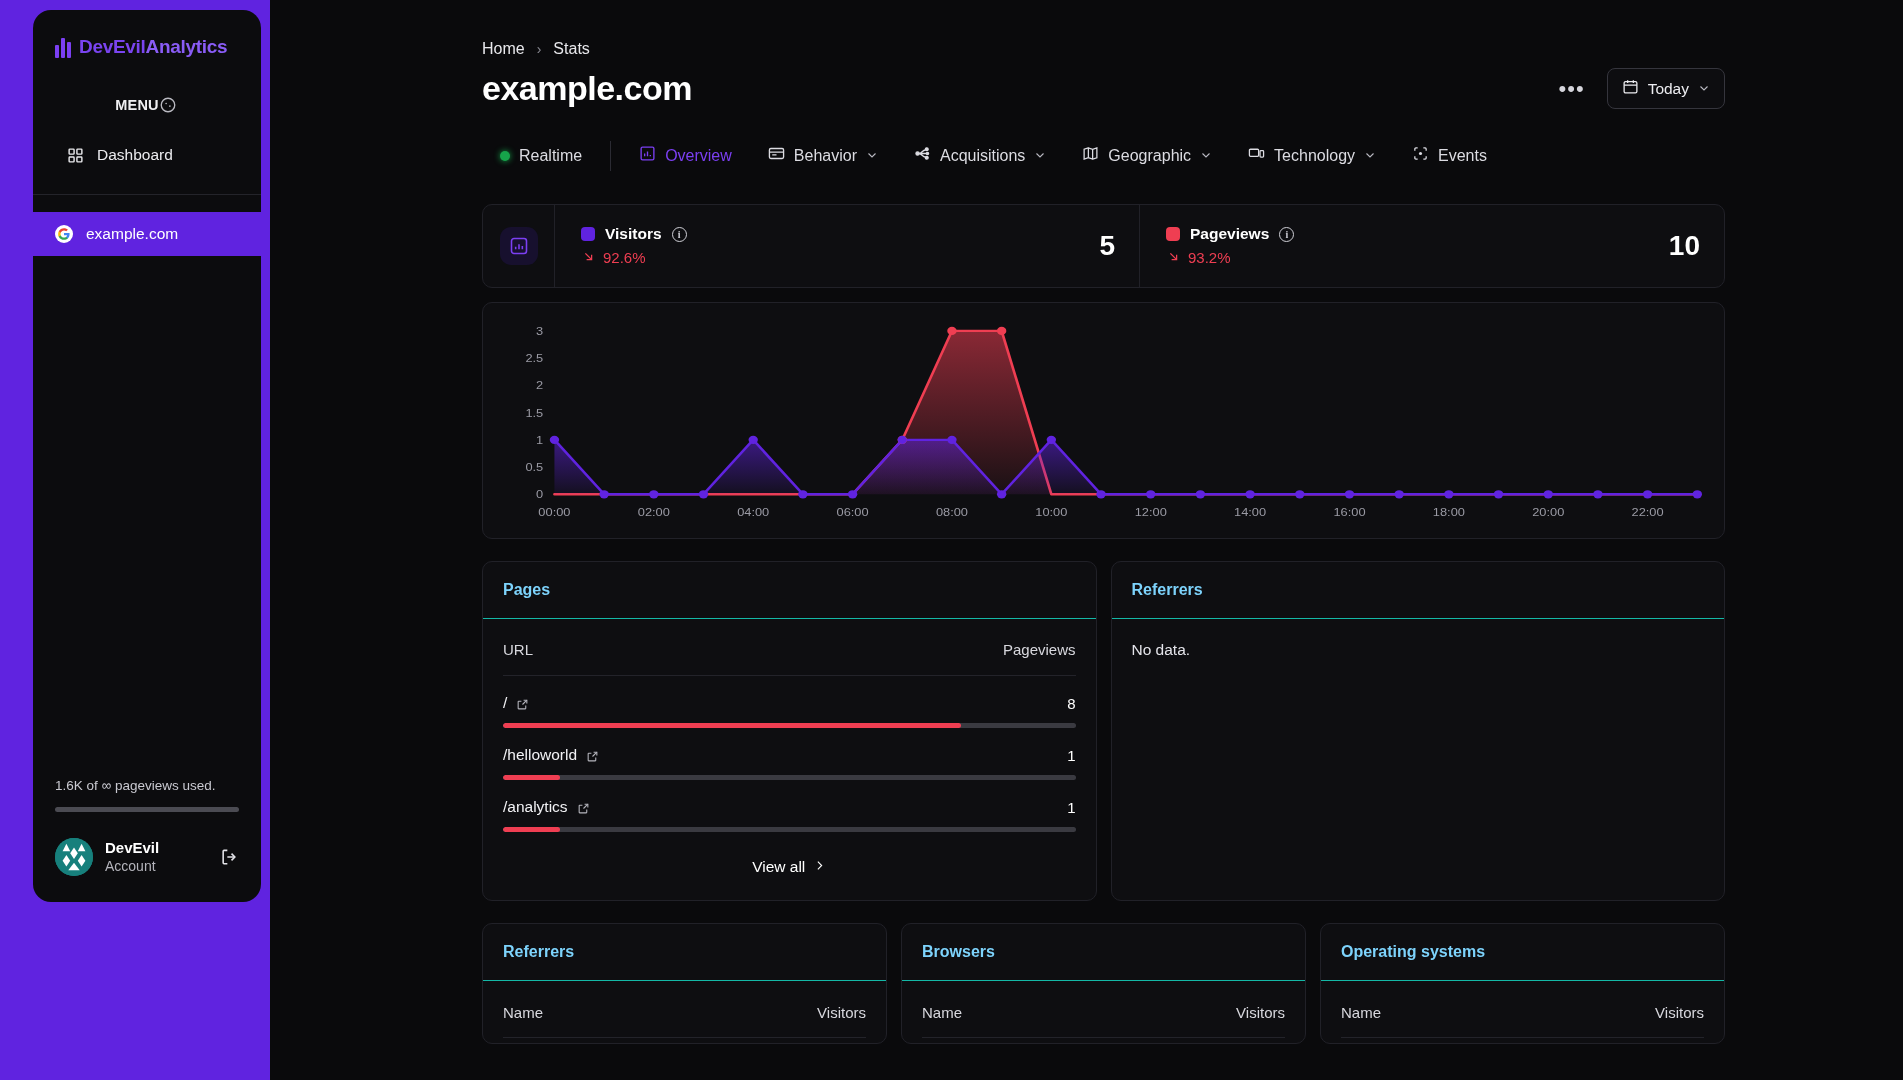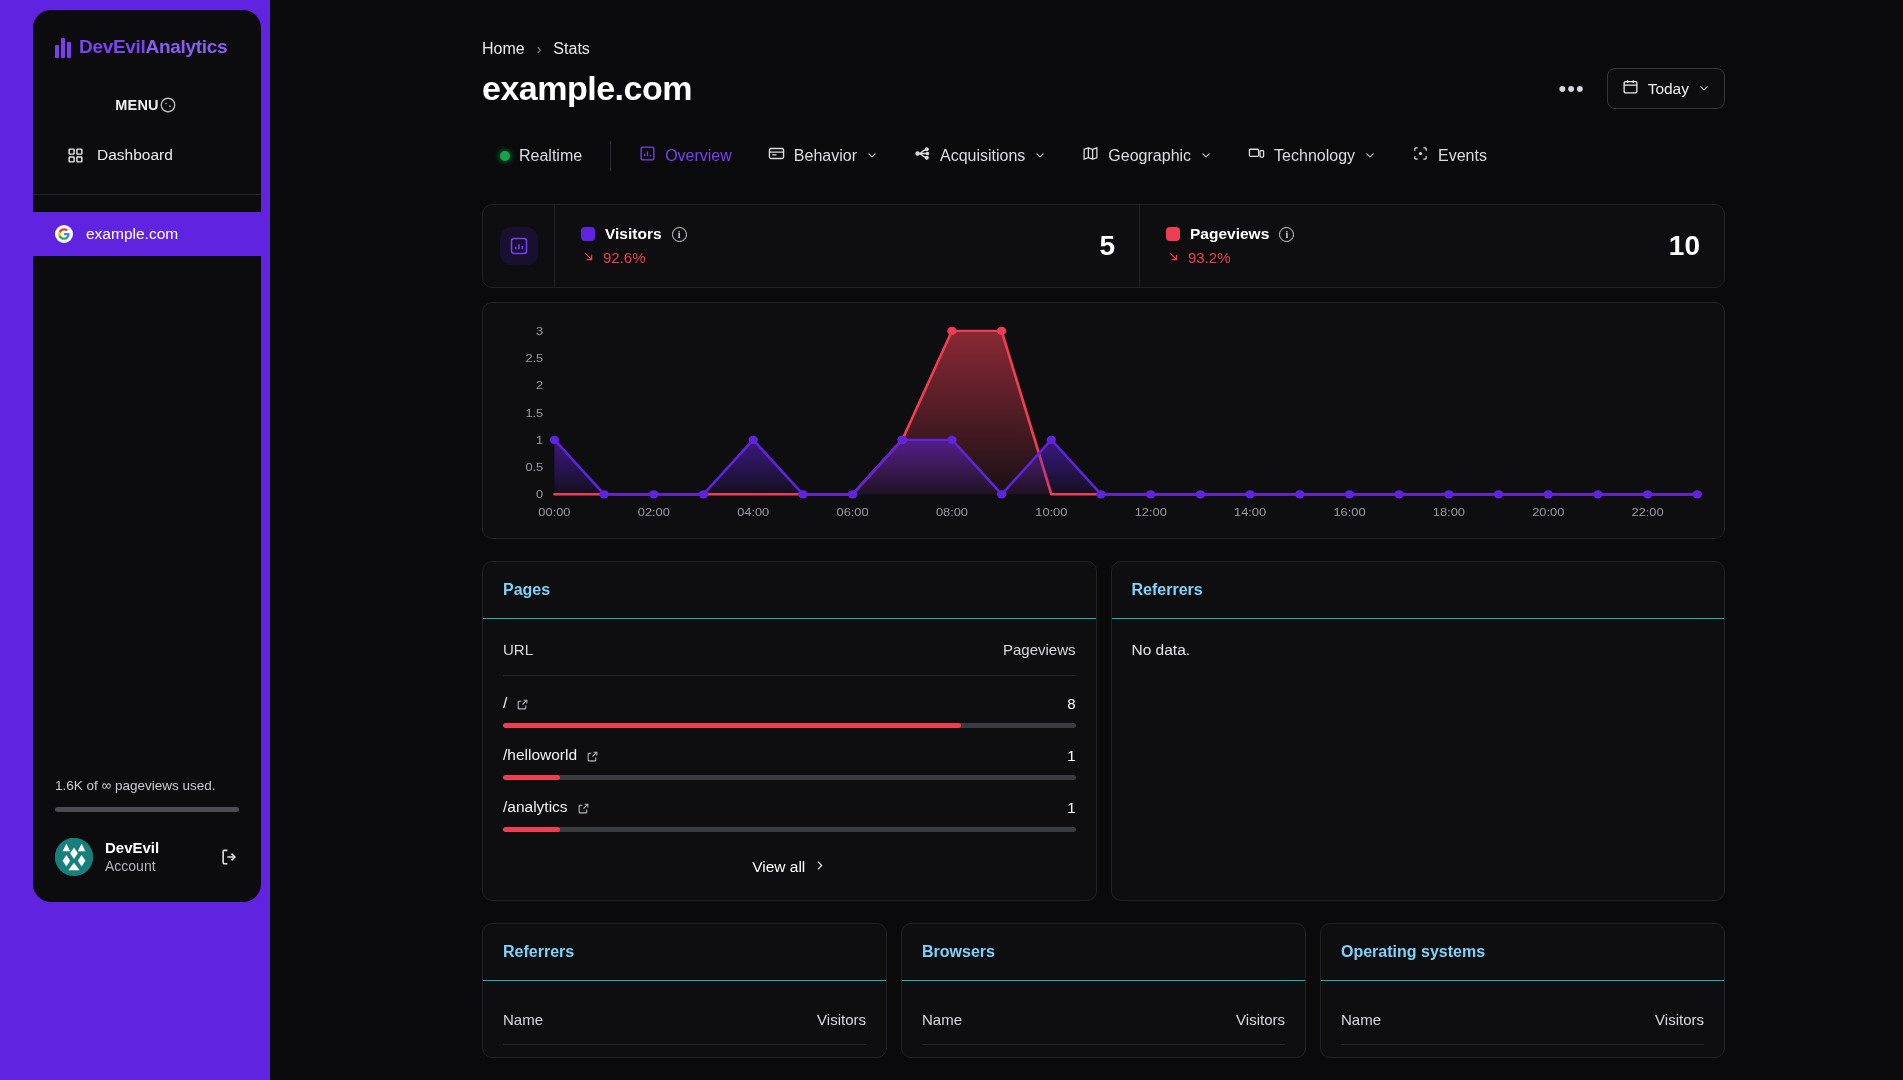--- a/index.html
+++ b/index.html
@@ -190,21 +190,21 @@
     padding: 26px 0 24px 0; font-size: 15.5px; color: #ffffff; cursor: pointer;
   }
   .nodata { padding: 22px 20px; font-size: 15.5px; color: #e4e4ea; }
 
   
   .row3 { display: flex; gap: 14px; margin: 22px 178px 0 212px; }
   .row3 > .panel { flex: 1; }
   .mini-head {
     display: flex; justify-content: space-between;
     font-size: 15px; color: #d8d8de;
-    margin: 12px 20px; padding: 18px 0 16px 0; border-bottom: 1px solid #23232a; gap: 38px;
+    margin: 5px 20px; padding: 18px 0 16px 0; border-bottom: 1px solid #23232a; gap: 38px;
   }
 </style>
 </head>
 <body>
 
 <div class="sidebar-wrap">
   <div class="sidebar">
 
     <div class="brand">
       <span class="brand-icon">

